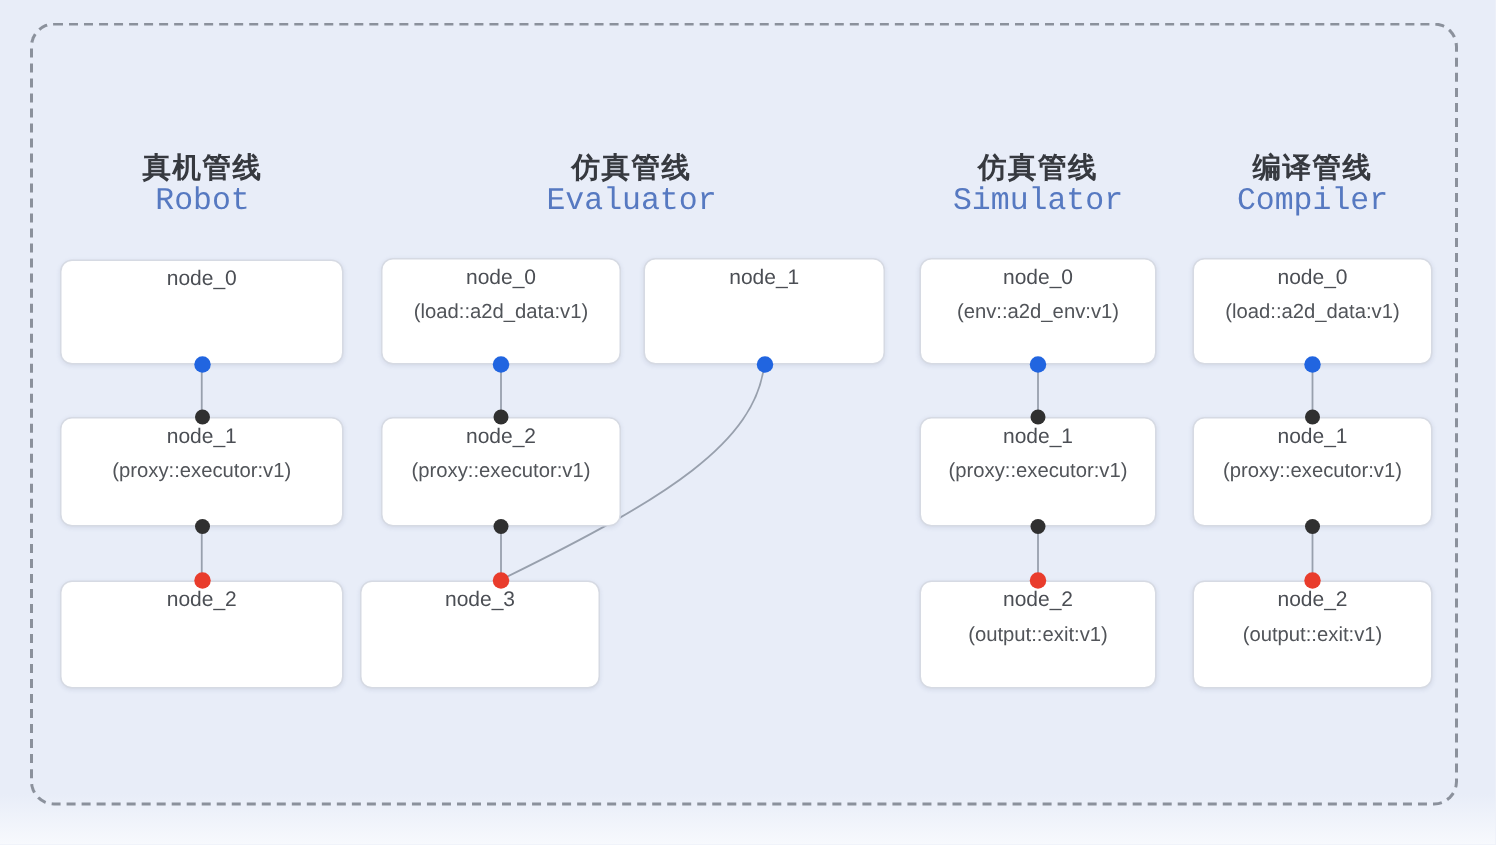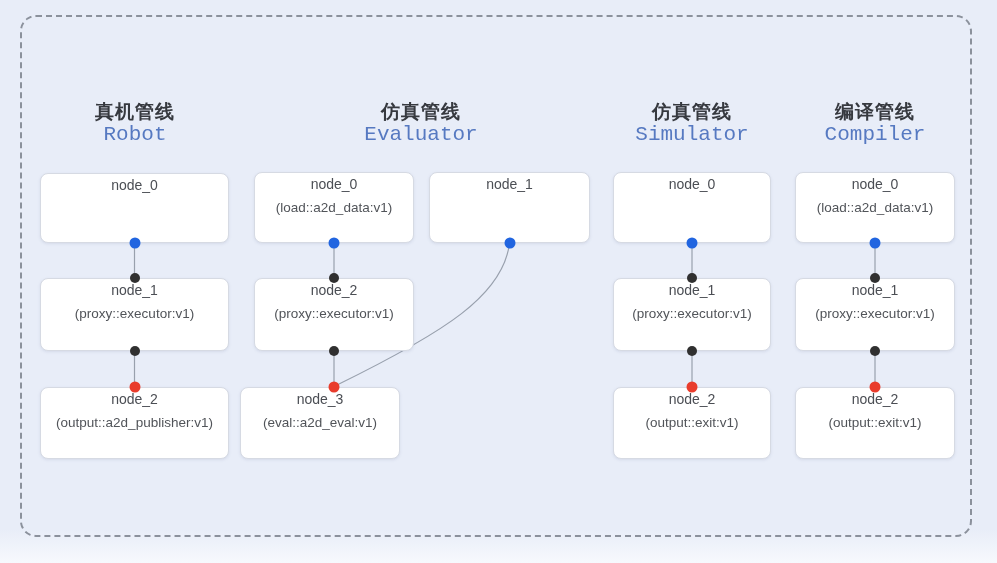--- a/index.html
+++ b/index.html
@@ -58,52 +58,51 @@
       <div class="pl-title en" style="left: 135px;">Robot</div>
       <div class="node" style="left: 40px; top: 173px; width: 189px; height: 70px;">
         <div class="l1">node_0</div>
       </div>
       <div class="node" style="left: 40px; top: 278px; width: 189px; height: 73px;">
         <div class="l1">node_1</div>
         <div class="l2">(proxy::executor:v1)</div>
       </div>
       <div class="node" style="left: 40px; top: 387px; width: 189px; height: 72px;">
         <div class="l1">node_2</div>
-        <div class="l2">(output::a2d_publisher:v1)</div>
       </div>
       <div class="dot blue" style="left: 134.5px; top: 243px;"></div>
       <div class="dot black" style="left: 134.5px; top: 278px;"></div>
       <div class="dot black" style="left: 134.5px; top: 351px;"></div>
       <div class="dot red" style="left: 134.5px; top: 387px;"></div>
       <div class="pl-title zh" style="left: 421px;">仿真管线</div>
       <div class="pl-title en" style="left: 421px; text-align: center;">Evaluator</div>
       <div class="node" style="left: 254px; top: 172px; width: 160px; height: 71px;">
         <div class="l1">node_0</div>
         <div class="l2">(load::a2d_data:v1)</div>
       </div>
       <div class="node" style="left: 429px; top: 172px; width: 161px; height: 71px;">
         <div class="l1">node_1</div>
       </div>
       <div class="node" style="left: 254px; top: 278px; width: 160px; height: 73px;">
         <div class="l1">node_2</div>
         <div class="l2">(proxy::executor:v1)</div>
       </div>
       <div class="node" style="left: 240px; top: 387px; width: 160px; height: 72px;">
         <div class="l1">node_3</div>
-        <div class="l2">(eval::a2d_eval:v1)</div>
       </div>
       <div class="dot blue" style="left: 334px; top: 243px;"></div>
       <div class="dot blue" style="left: 509.5px; top: 243px;"></div>
       <div class="dot black" style="left: 334px; top: 278px;"></div>
       <div class="dot black" style="left: 334px; top: 351px;"></div>
       <div class="dot red" style="left: 334px; top: 387px;"></div>
       <div class="pl-title zh" style="left: 692px;">仿真管线</div>
       <div class="pl-title en" style="left: 692px;">Simulator</div>
       <div class="node" style="left: 613px; top: 172px; width: 158px; height: 71px;">
         <div class="l1">node_0</div>
+        <div class="l2">(env::a2d_env:v1)</div>
       </div>
       <div class="node" style="left: 613px; top: 278px; width: 158px; height: 73px;">
         <div class="l1">node_1</div>
         <div class="l2">(proxy::executor:v1)</div>
       </div>
       <div class="node" style="left: 613px; top: 387px; width: 158px; height: 72px;">
         <div class="l1">node_2</div>
         <div class="l2">(output::exit:v1)</div>
       </div>
       <div class="dot blue" style="left: 692px; top: 243px;"></div>

